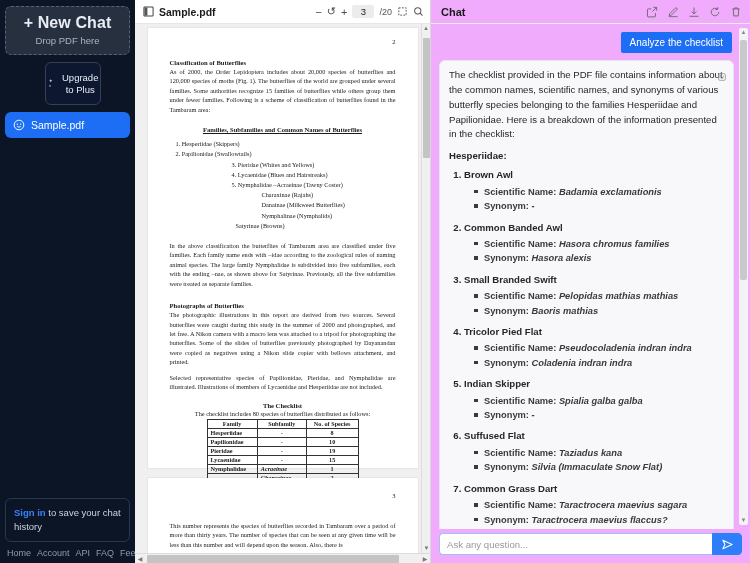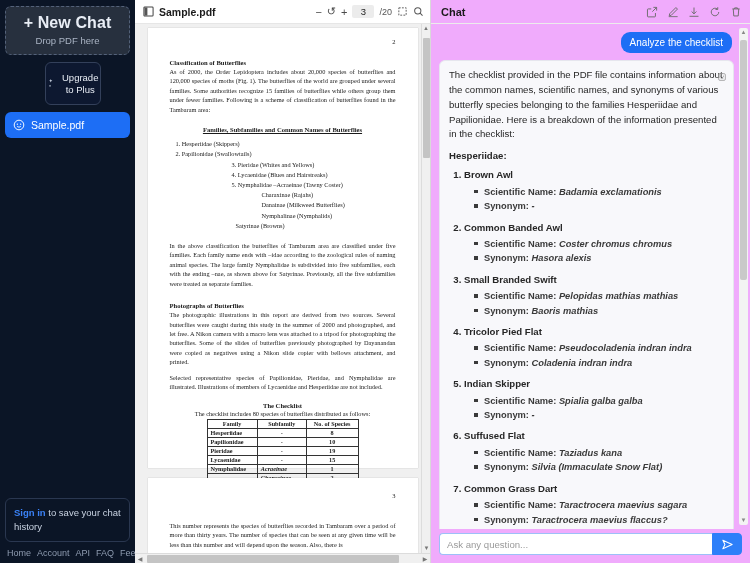--- a/index.html
+++ b/index.html
@@ -164,21 +164,21 @@
   .chat-title { font-size: 11px; font-weight: bold; color: #1a1a1a; }
   .chat-icons { margin-left: auto; display: flex; gap: 9px; align-items: center; }
   .chat-icons .ci { cursor: pointer; color: #6b6b6b; display: inline-flex; }
   .chat-body {
     flex: 1 1 auto; overflow: hidden; position: relative;
     padding: 6px 16px 4px 8px;
   }
   .user-row { display: flex; justify-content: flex-end; margin: 2px 2px 7px 0; }
   .user-bubble {
     background: #1d6ef5; color: #fff; font-size: 10px;
-    border-radius: 9px; padding: 5px 9px; cursor: default;
+    border-radius: 2px; padding: 5px 9px; cursor: default;
   }
   .bot-bubble {
     background: #f8f8fb; border: 1px solid #e6e6ee;
     border-radius: 6px; padding: 7px 9px 8px 9px;
     position: relative; color: #262626;
   }
   .bot-bubble p { font-size: 9.6px; line-height: 1.55; margin: 0 0 8px 0; }
   .fam-head { font-size: 9.6px; font-weight: bold; margin: 0 0 7px 0; }
   ol.sp-list { margin: 0 0 2px 0; padding-left: 15px; }
   ol.sp-list > li {
@@ -484,21 +484,21 @@
           <li>
             <span>Brown Awl</span>
             <ul class="det">
               <li><span>Scientific Name: </span><i>Badamia exclamationis</i></li>
               <li><span>Synonym: </span><i>-</i></li>
             </ul>
           </li>
           <li>
             <span>Common Banded Awl</span>
             <ul class="det">
-              <li><span>Scientific Name: </span><i>Coster chromus chromus</i></li>
+              <li><span>Scientific Name: </span><i>Hasora chromus families</i></li>
               <li><span>Synonym: </span><i>Hasora alexis</i></li>
             </ul>
           </li>
           <li>
             <span>Small Branded Swift</span>
             <ul class="det">
               <li><span>Scientific Name: </span><i>Pelopidas mathias mathias</i></li>
               <li><span>Synonym: </span><i>Baoris mathias</i></li>
             </ul>
           </li>

